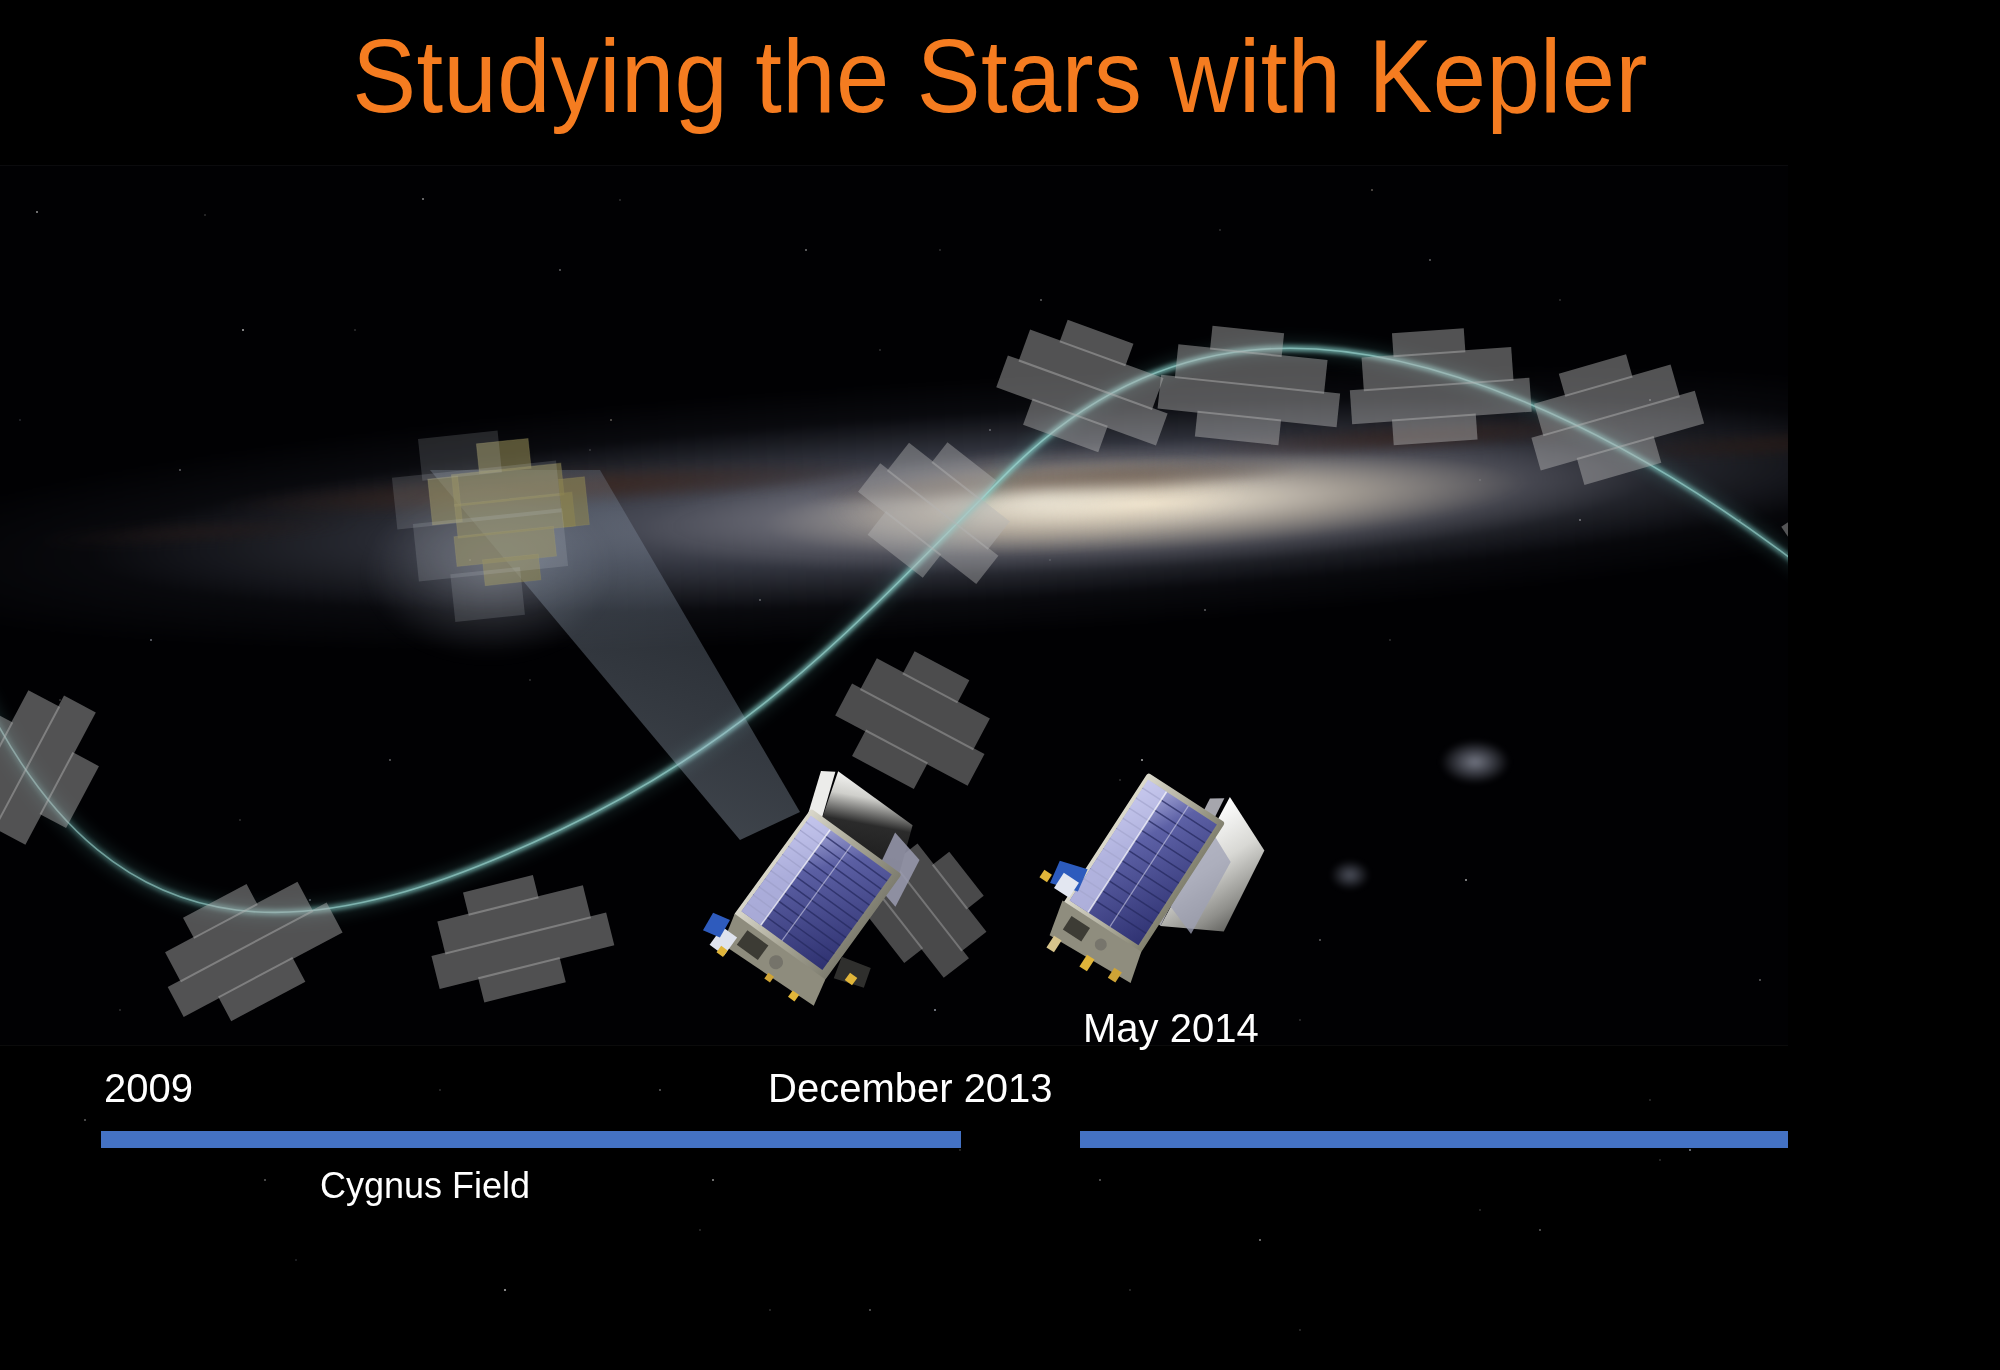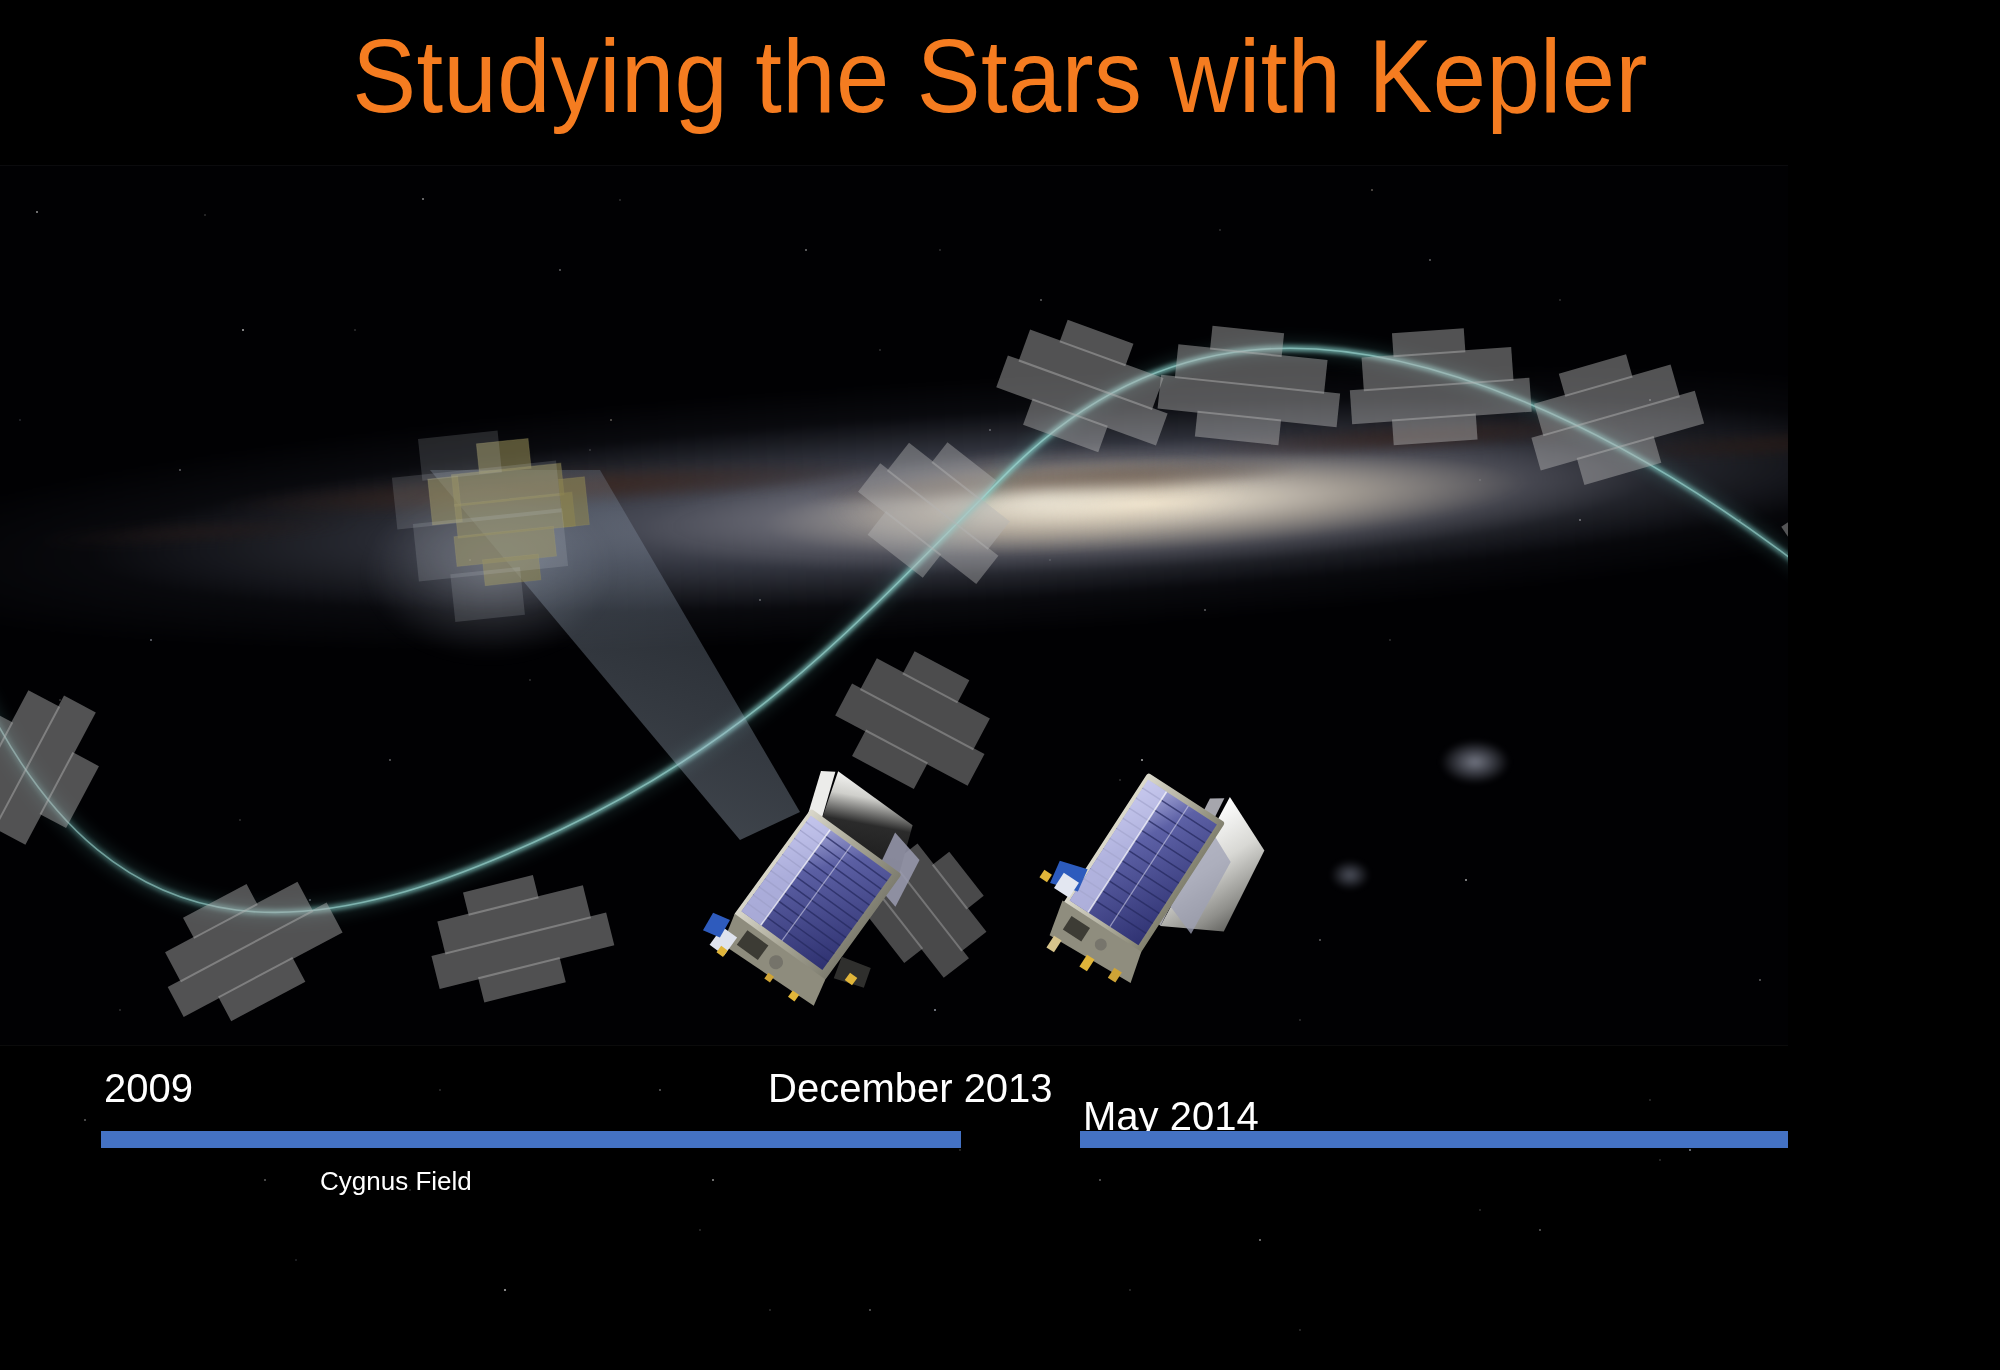--- a/index.html
+++ b/index.html
@@ -185,21 +185,21 @@
   .title{
     position:absolute;left:0;top:24px;width:2000px;text-align:center;
     color:#F57C20;font-family:"Liberation Sans","DejaVu Sans",sans-serif;
     font-size:104px;font-weight:300;letter-spacing:.5px;line-height:1;
     white-space:nowrap;
     transform:scaleX(.92);transform-origin:50% 50%;
   }
 
   
   .tl-label{position:absolute;color:#fff;font-size:40px;line-height:1;white-space:nowrap;}
-  .tl-cap{position:absolute;color:#fff;font-size:26px;line-height:1;white-space:nowrap;}
+  .tl-cap{position:absolute;color:#fff;font-size:36px;line-height:1;white-space:nowrap;}
   .tl-bar{position:absolute;height:17px;background:#4472C4;}
   .tl-arrow{position:absolute;}
 
   .seam{position:absolute;left:0;width:2000px;height:1px;background:rgba(255,255,255,.045);}
 
   
   .sc{position:absolute;transform-origin:50% 50%;}
   .sc svg{display:block;overflow:visible;}
 </style>
 </head>
@@ -544,19 +544,19 @@
     </svg>
   </div>
 
   <div class="title">Studying the Stars with Kepler</div>
 
   <div class="tl-label" style="left:104px;top:1068px;">2009</div>
   <div class="tl-label" style="left:768px;top:1068px;">December 2013</div>
   <div class="tl-bar" style="left:101px;top:1131px;width:860px;"></div>
   <div class="tl-cap" style="left:320px;top:1168px;">Cygnus Field</div>
 
-  <div class="tl-label" style="left:1083px;top:1096px;">May 2014</div>
+  <div class="tl-label" style="left:1083px;top:1008px;">May 2014</div>
   <div class="tl-bar" style="left:1080px;top:1131px;width:880px;"></div>
   <svg class="tl-arrow" style="left:1952px;top:1114px;" width="56" height="52" viewBox="0 0 56 52">
     <polygon points="0,6 0,46 42,26" fill="#4472C4"></polygon>
   </svg>
 
 </div>
 
 </body></html>

